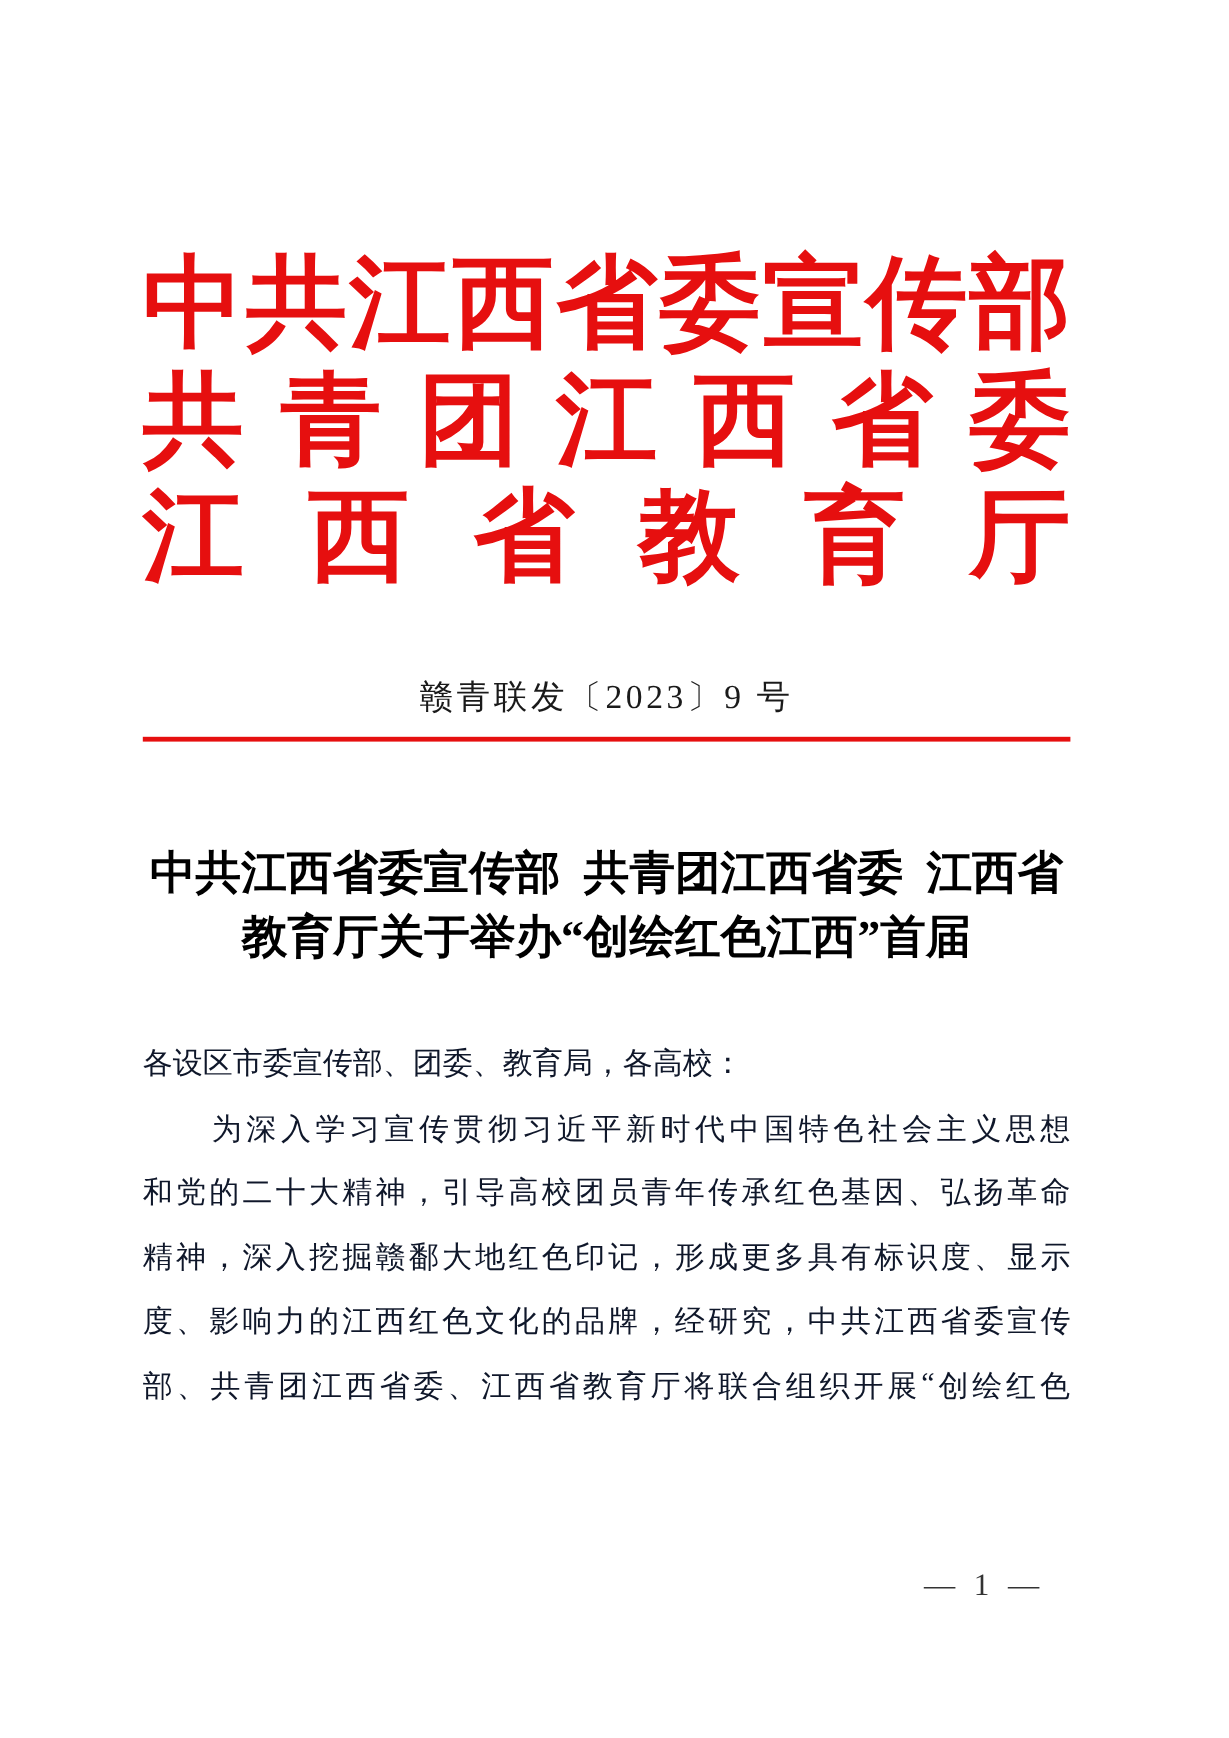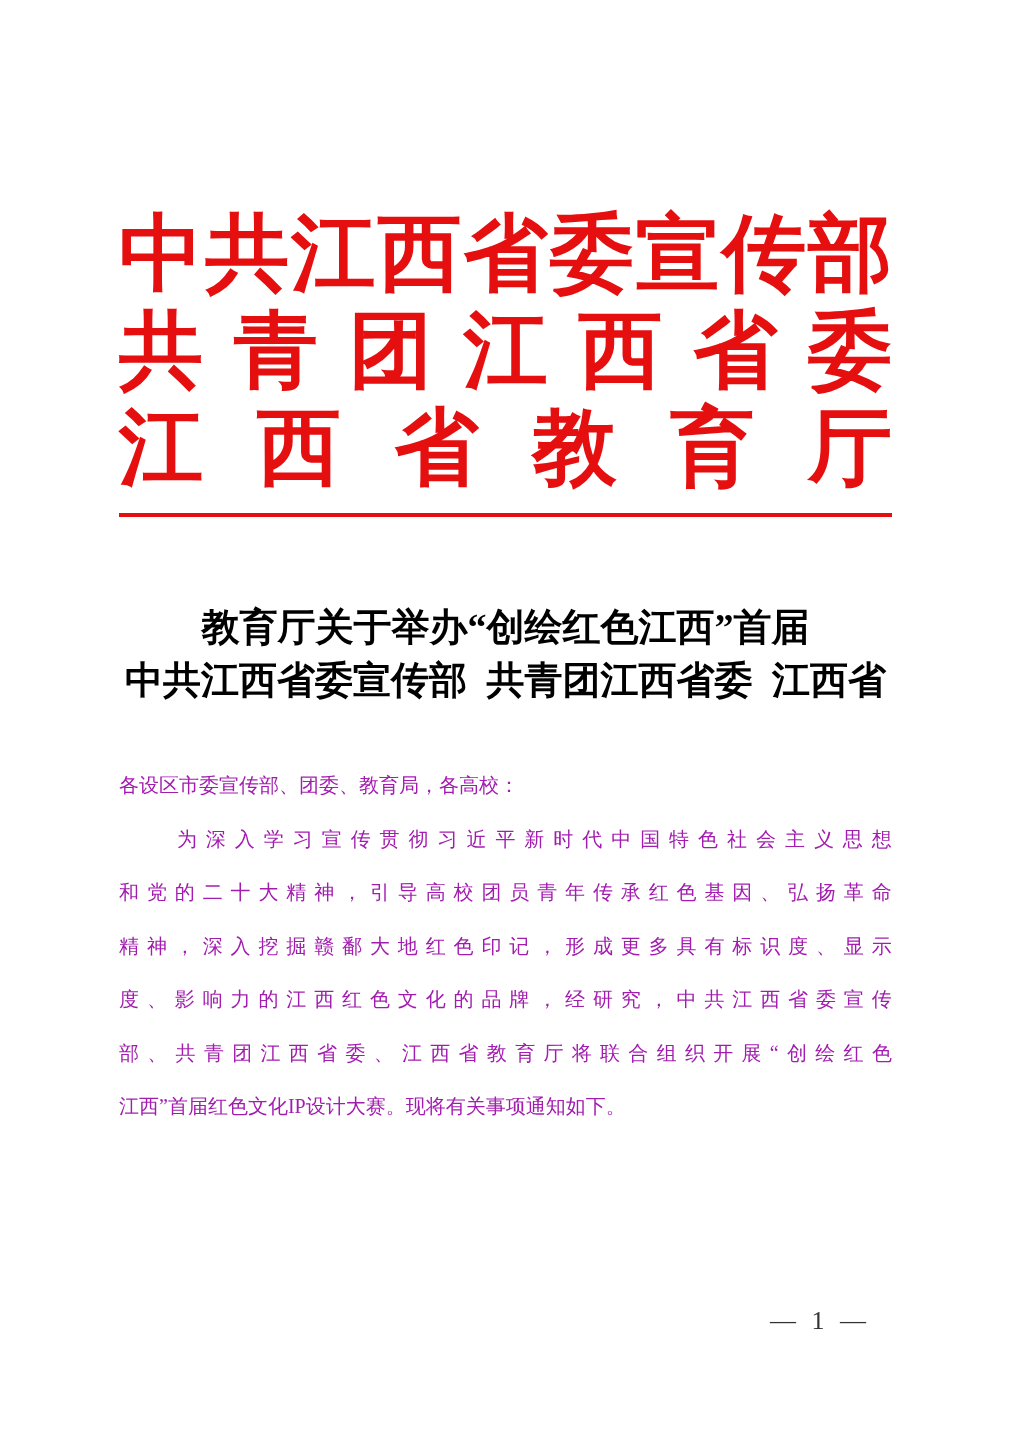--- a/index.html
+++ b/index.html
@@ -49,22 +49,22 @@
   .title-line {
     font-size: 38px;
     font-weight: bold;
     color: #000000;
     text-align: center;
     line-height: 53px;
     word-spacing: 10px;
   }
   .body-text { margin-top: 52px; }
   .body-line {
-    font-size: 20px;
-    color: #a21caf;
+    font-size: 25px;
+    color: #0f172a;
     height: 53.5px;
     line-height: 53.5px;
   }
   .body-line.char-justify { line-height: normal; }
   .page-number {
     position: absolute;
     top: 1306px;
     left: 770px;
     font-size: 26px;
     color: #333333;
@@ -102,26 +102,27 @@
       <div class="lh-line char-justify">
           <span>江</span>
           <span>西</span>
           <span>省</span>
           <span>教</span>
           <span>育</span>
           <span>厅</span>
         </div>
     </div>
 
+    <div class="doc-number">赣青联发〔2023〕9 号</div>
 
     <div class="red-rule"></div>
 
     <div class="title">
+      <div class="title-line">中共江西省委宣传部 共青团江西省委 江西省</div>
       <div class="title-line">教育厅关于举办“创绘红色江西”首届</div>
-      <div class="title-line">中共江西省委宣传部 共青团江西省委 江西省</div>
     </div>
 
     <div class="body-text">
       <div class="body-line">各设区市委宣传部、团委、教育局，各高校：</div>
       <div class="body-line char-justify">
           <span>　</span>
           <span>　</span>
           <span>为</span>
           <span>深</span>
           <span>入</span>
@@ -261,19 +262,18 @@
           <span>组</span>
           <span>织</span>
           <span>开</span>
           <span>展</span>
           <span>“</span>
           <span>创</span>
           <span>绘</span>
           <span>红</span>
           <span>色</span>
         </div>
-      <div class="body-line">江西”首届红色文化IP设计大赛。现将有关事项通知如下。</div>
     </div>
 
   </div>
 
   <div class="page-number">— 1 —</div>
 </div>
 
 </body></html>

